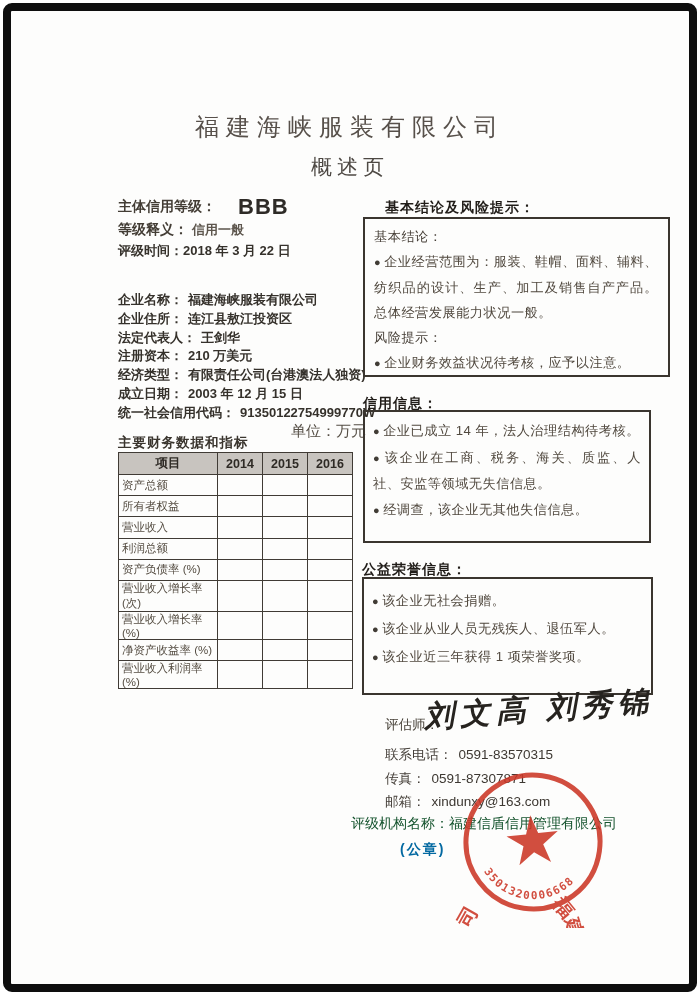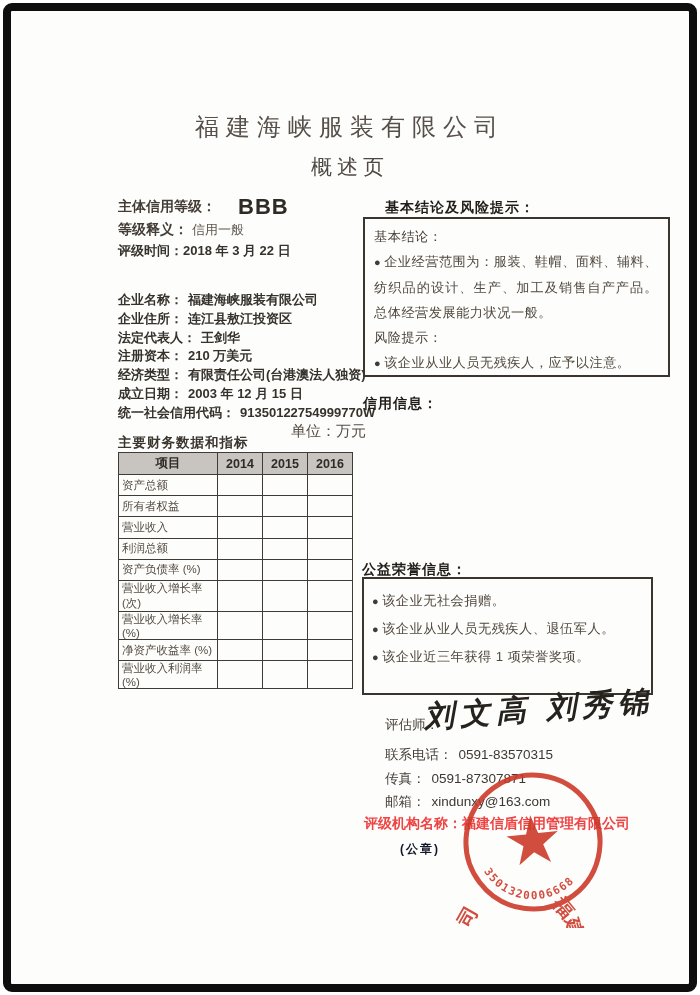--- a/index.html
+++ b/index.html
@@ -12,21 +12,21 @@
   .doc-title{position:absolute;top:111px;left:0;width:100%;text-align:center;
              font-size:24px;letter-spacing:7px;color:#57504a;font-weight:500;}
   .doc-subtitle{position:absolute;top:153px;left:0;width:100%;text-align:center;
              font-size:21px;letter-spacing:5px;color:#4e4944;font-weight:500;}
 
   
   .line{position:absolute;white-space:nowrap;}
   .rating-grade{left:118px;top:194px;font-size:14px;font-weight:bold;color:#433d35;}
   .rating-grade .big{font-size:22px;font-weight:600;color:#2e2b27;letter-spacing:1px;margin-left:22px;vertical-align:-3px;}
   .rating-meaning{left:118px;top:221px;font-size:14px;font-weight:bold;color:#433d35;}
-  .rating-meaning .val{font-weight:normal;color:#5d564d;font-size:13px;margin-left:4px;}
+  .rating-meaning .val{font-weight:bold;color:#5d564d;font-size:13px;margin-left:4px;}
   .rating-date{left:118px;top:242px;font-size:13px;font-weight:bold;color:#35312b;}
 
   
   .company{position:absolute;left:118px;top:291px;}
   .company .row{height:18.8px;font-size:13px;font-weight:bold;color:#35312b;white-space:nowrap;}
   .company .row .val{margin-left:5px;}
 
   
   .fin-title{left:118px;top:434px;font-size:13.5px;font-weight:bold;color:#3a352e;letter-spacing:1px;}
   .fin-unit{left:291px;top:422px;font-size:15px;color:#554e45;}
@@ -51,22 +51,22 @@
   .rbox .sub{color:#453e36;}
   .dot{display:inline;} .dot::before{content:"●";font-size:11px;margin-right:3px;color:#413c35;}
 
   
   .assessor-label{left:385px;top:716px;font-size:13.5px;color:#4a443b;}
   .signature{left:424px;top:697px;font-size:30px;font-weight:bold;font-style:italic;
              color:#26231f;letter-spacing:6px;transform:rotate(-4deg);transform-origin:left center;}
   .phone-line,.fax-line,.email-line{font-size:13.5px;color:#46403a;}
   .phone-line{left:385px;top:746px;} .fax-line{left:385px;top:770px;} .email-line{left:385px;top:793px;}
   .phone-line .num,.fax-line .num,.email-line .num{margin-left:6px;color:#3d3832;}
-  .agency-line{left:364px;top:815px;font-size:14px;font-weight:bold;color:#ef4444;}
-  .seal-note{left:400px;top:841px;font-size:12px;font-weight:bold;color:#0f172a;letter-spacing:2px;}
+  .agency-line{left:351px;top:815px;font-size:14px;font-weight:normal;color:#14532d;}
+  .seal-note{left:400px;top:841px;font-size:14px;font-weight:bold;color:#0369a1;letter-spacing:2px;}
 
   
   .stamp{position:absolute;left:447px;top:756px;width:172px;height:172px;opacity:0.88;}
 </style>
 </head>
 <body>
 
 <div class="page">
   <div class="frame"></div>
 
@@ -166,24 +166,29 @@
           <td class="cell"></td>
         </tr>
     </tbody>
   </table>
 
   <div class="line box-heading h1">基本结论及风险提示：</div>
   <div class="rbox box1">
     <p class="sub">基本结论：</p>
     <p><span class="dot"></span><span>企业经营范围为：服装、鞋帽、面料、辅料、纺织品的设计、生产、加工及销售自产产品。总体经营发展能力状况一般。</span></p>
     <p class="sub">风险提示：</p>
-    <p><span class="dot"></span><span>该企业从业人员无残疾人，应予以注意。</span></p>
+    <p><span class="dot"></span><span>企业财务效益状况待考核，应予以注意。</span></p>
   </div>
 
   <div class="line box-heading h2">信用信息：</div>
+  <div class="rbox box2">
+    <p><span class="dot"></span><span>企业已成立 14 年，法人治理结构待考核。</span></p>
+    <p><span class="dot"></span><span>该企业在工商、税务、海关、质监、人社、安监等领域无失信信息。</span></p>
+    <p><span class="dot"></span><span>经调查，该企业无其他失信信息。</span></p>
+  </div>
 
   <div class="line box-heading h3">公益荣誉信息：</div>
   <div class="rbox box3">
     <p><span class="dot"></span><span>该企业无社会捐赠。</span></p>
     <p><span class="dot"></span><span>该企业从业人员无残疾人、退伍军人。</span></p>
     <p><span class="dot"></span><span>该企业近三年获得 1 项荣誉奖项。</span></p>
   </div>
 
   <div class="line assessor-label">评估师：</div>
   <div class="line signature">刘文高 刘秀锦</div>

